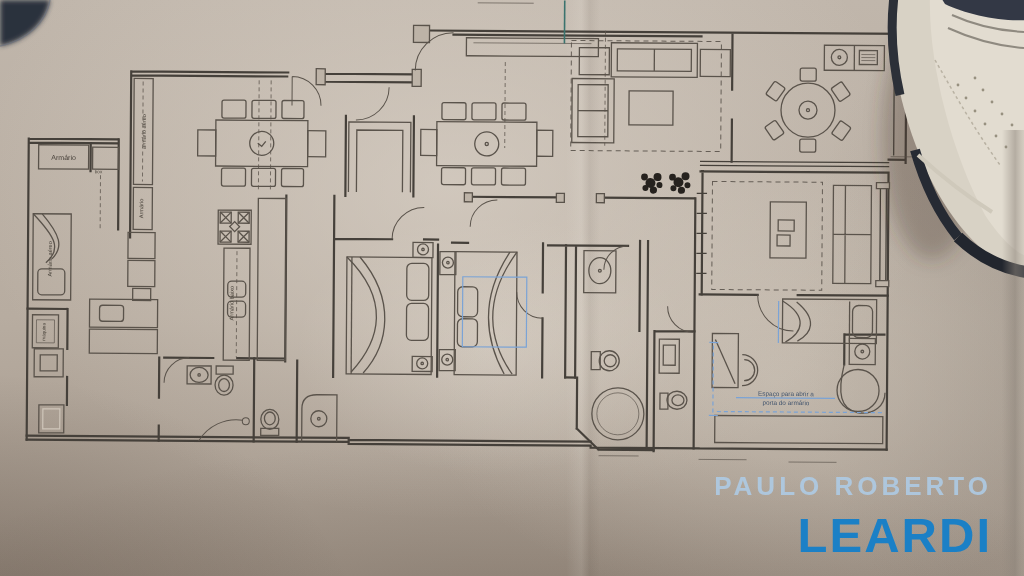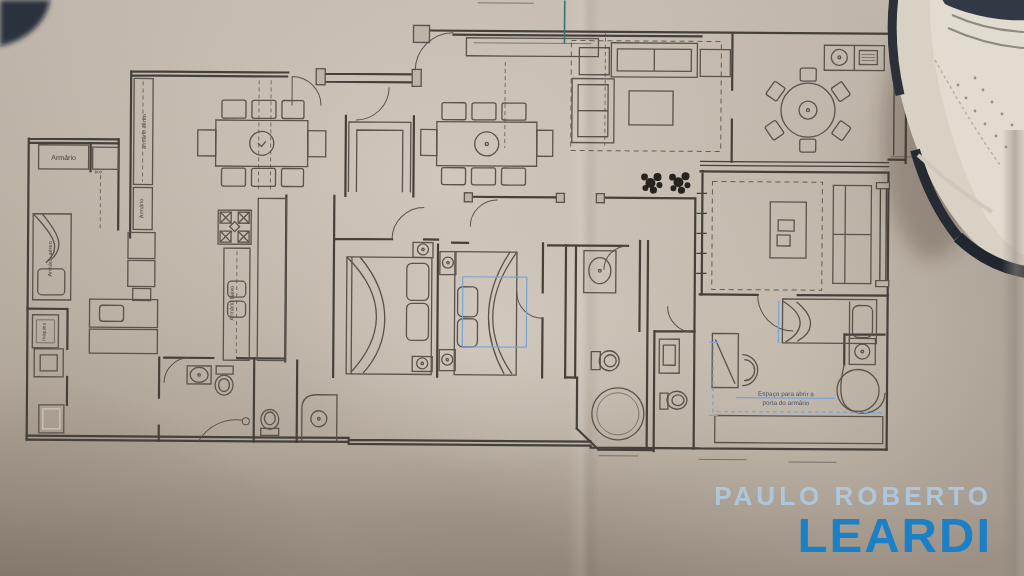--- a/index.html
+++ b/index.html
@@ -34,21 +34,21 @@
   .thin{stroke:var(--ink-soft);stroke-width:.9;fill:none;opacity:.75;}
   .blue{stroke:var(--blue-note);stroke-width:1.2;fill:none;}
   .bdash{stroke-dasharray:4 3;}
   .teal{stroke:var(--teal-mark);stroke-width:1.6;fill:none;}
   .lbl  {font-size:7px;fill:#453f38;text-anchor:middle;}
   .lbl-s{font-size:5.6px;fill:#4a443c;text-anchor:middle;}
   .lbl-xs{font-size:4.6px;fill:#4a443c;text-anchor:middle;}
   .note {font-size:6.4px;fill:#44566e;text-anchor:middle;}
   .watermark{position:absolute;right:32px;bottom:16px;text-align:right;line-height:1;}
   .wm1{display:block;font-weight:bold;font-size:26px;letter-spacing:4px;color:var(--wm-light);opacity:.85;}
-  .wm2{display:block;font-weight:bold;font-size:49px;letter-spacing:2px;color:var(--wm-blue);margin-top:2px;}
+  .wm2{display:block;font-weight:bold;font-size:49px;letter-spacing:2px;color:var(--wm-blue);margin-top:12px;}
 </style>
 </head>
 <body>
 
 <div class="stage">
   <div class="crease"></div>
 
   <svg width="1024" height="576" viewBox="0 0 1024 576" style="position:absolute;left:0;top:0;">
     <defs>
       <filter id="soft" x="-60%" y="-60%" width="220%" height="220%">

